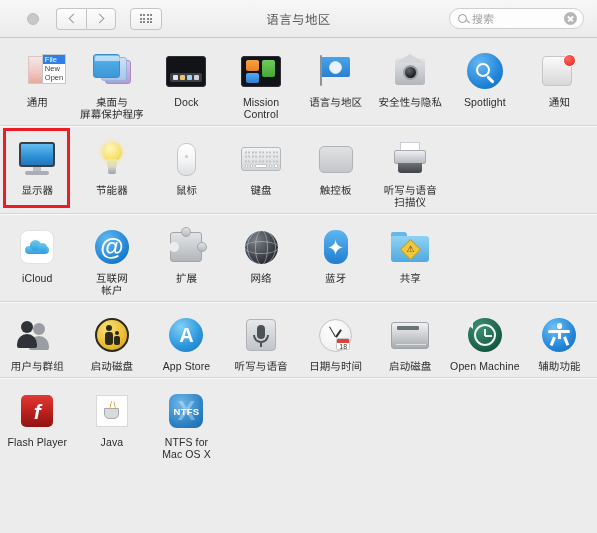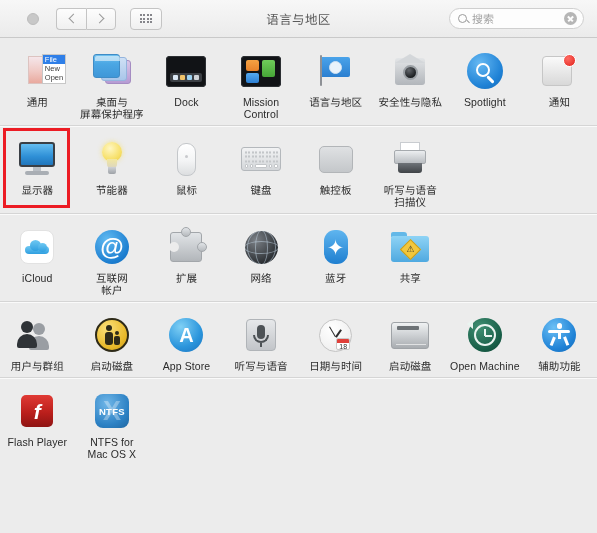--- a/index.html
+++ b/index.html
@@ -1059,20 +1059,30 @@
 
       <div class="pane">
         <div class="icon-box">
           <div class="ic-flash">
               <span>f</span>
             </div>
         </div>
         <div class="pane-label">Flash Player</div>
       </div>
 
+      <div class="pane">
+        <div class="icon-box">
+          <div class="ic-java">
+              <div class="steam"></div>
+              <div class="steam2"></div>
+              <div class="cup"></div>
+            </div>
+        </div>
+        <div class="pane-label">Java</div>
+      </div>
 
       <div class="pane">
         <div class="icon-box">
           <div class="ic-ntfs">
             <span class="x">X</span>
             <span class="txt">NTFS</span>
           </div>
         </div>
         <div class="pane-label">NTFS for
 Mac OS X</div>

